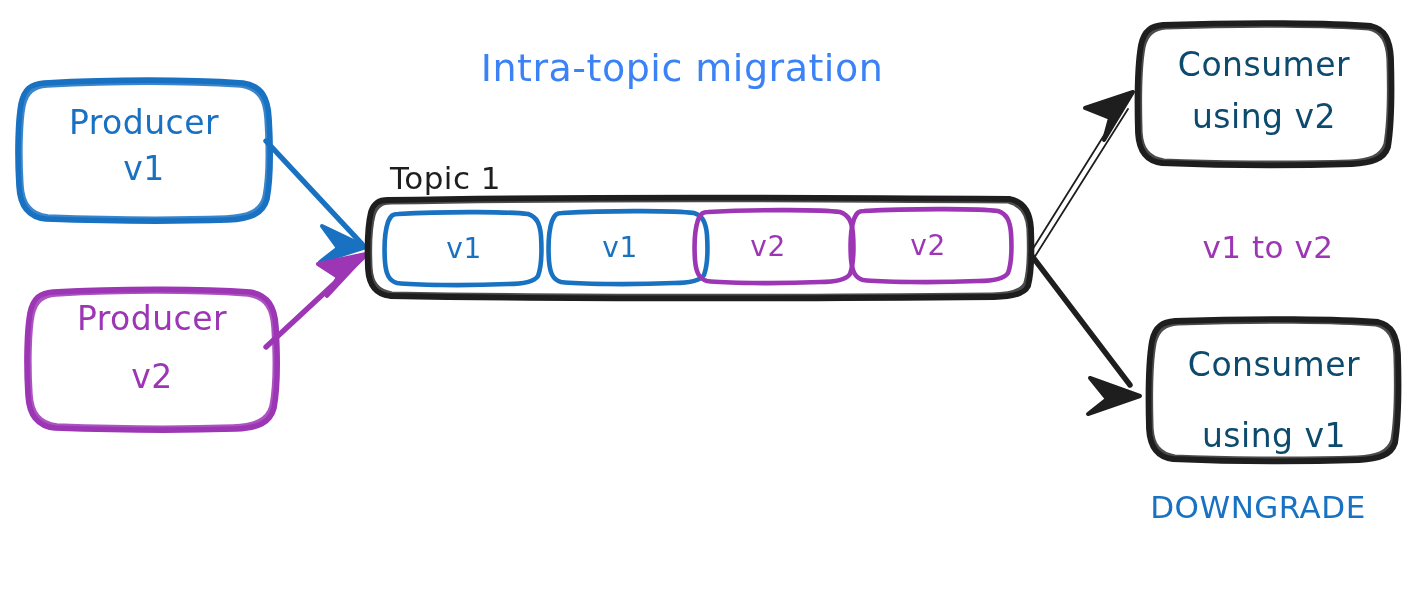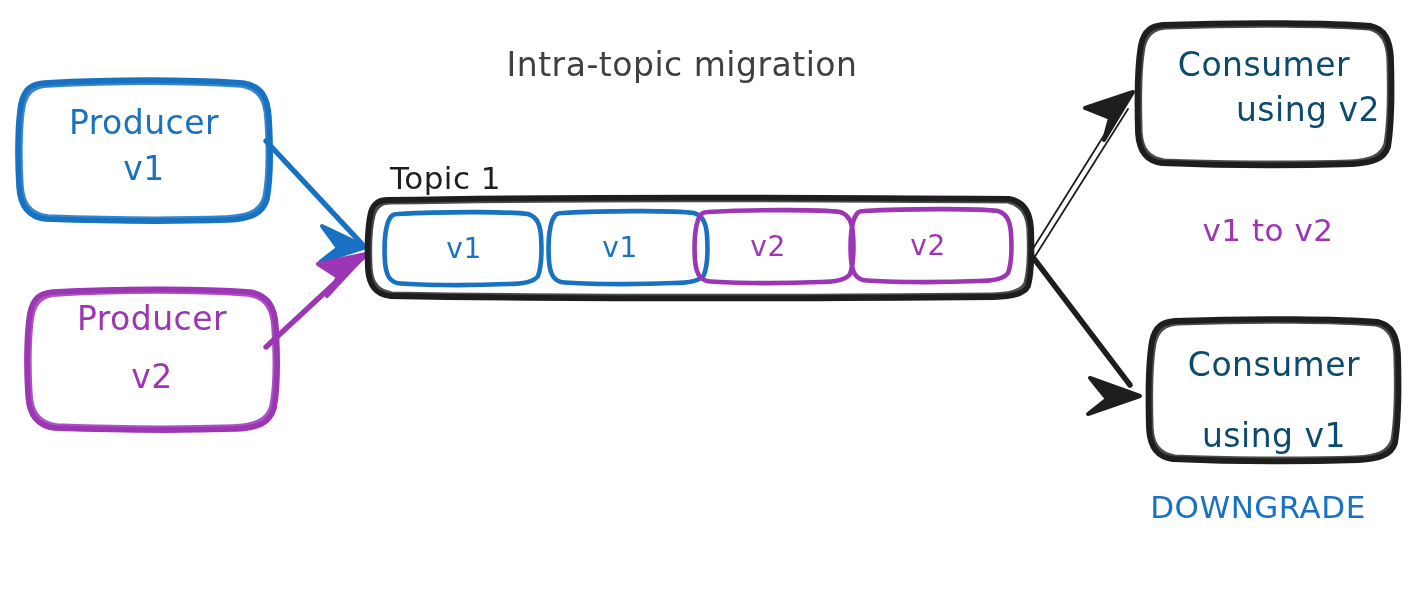--- a/index.html
+++ b/index.html
@@ -31,22 +31,22 @@
     white-space: nowrap;
     letter-spacing: 0.5px;
     line-height: 1.22;
     user-select: none;
   }
   .center {
     text-align: center;
     transform: translateX(-50%);
   }
   .title-text {
-    font-size: 33px;
-    color: #404040;
+    font-size: 38px;
+    color: #3b82f6;
     font-weight: 400;
   }
   .topic-label {
     font-size: 31px;
     color: #1e1e1e;
   }
   .box-text {
     font-size: 33px;
     font-weight: 400;
   }
@@ -187,22 +187,22 @@
   <div class="lbl box-text purple center" style="left:152px; top:357px;">v2</div>
 
   <div class="lbl topic-label" style="left:390px; top:152px;margin-top:8px;">Topic 1</div>
 
   <div class="lbl cell-text blue center" style="left:464px; top:232px;">v1</div>
   <div class="lbl cell-text blue center" style="left:620px; top:231px;">v1</div>
   <div class="lbl cell-text purple center" style="left:768px; top:230px;">v2</div>
   <div class="lbl cell-text purple center" style="left:928px; top:229px;">v2</div>
 
   <div class="lbl box-text black center" style="left:1264px; top:45px;">Consumer</div>
-  <div class="lbl box-text black center" style="left:1264px; top:90px;margin-left:44px;">using v2</div>
-
-  <div class="lbl caption purple center" style="left:1268px; top:211px;">v1 to v2</div>
+  <div class="lbl box-text black center" style="left:1264px; top:97px;">using v2</div>
+
+  <div class="lbl caption purple center" style="left:1268px; top:228px;">v1 to v2</div>
 
   <div class="lbl box-text black center" style="left:1274px; top:345px;">Consumer</div>
   <div class="lbl box-text black center" style="left:1274px; top:416px;">using v1</div>
 
   <div class="lbl caption blue center" style="left:1258px; top:488px;">DOWNGRADE</div>
 
 </div>
 
 </body></html>

